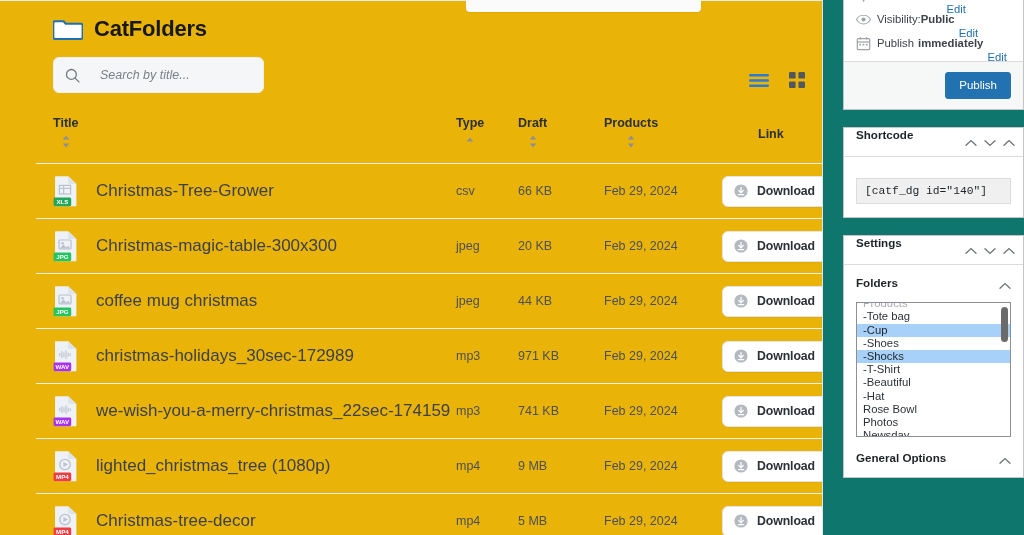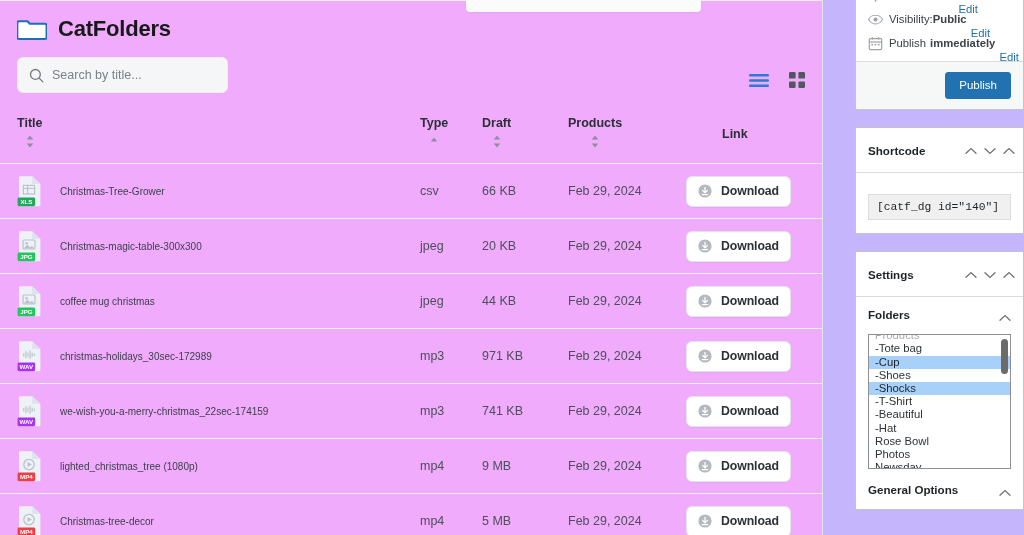--- a/index.html
+++ b/index.html
@@ -10,23 +10,24 @@
     background: #ffffff;
     font-family: "Liberation Sans", sans-serif;
     -webkit-font-smoothing: antialiased;
   }
   #root { position: relative; width: 1024px; height: 535px; display: flex; background:#fff; }
 
   
   .main-panel {
     position: relative;
     width: 823px; height: 535px;
-    background: #f0abfc;
+    background: #eab308;
     border-right: 1px solid #e2e4e7;
     overflow: hidden;
+    padding-left: 36px;
   }
   .ghost-bar {
     position: absolute; top: -14px; left: 466px;
     width: 235px; height: 26px;
     background: #fbfbfc;
     border-radius: 4px;
     box-shadow: 0 1px 2px rgba(0,0,0,.05);
   }
   .top-hairline { position:absolute; top:0; left:0; right:0; height:1px; background:#eceef0; }
 
@@ -44,21 +45,21 @@
     background: #f5f6f8;
     border: 1px solid #eceef1;
     border-radius: 6px;
     display: flex; align-items: center;
   }
   .search-icon { margin-left: 11px; width:15px; height:15px; flex:0 0 auto; }
   .search-input {
     flex: 1; border: 0; outline: 0; background: transparent;
     font-family: "Liberation Sans", sans-serif;
     font-size: 12.5px; color: #52565c;
-    margin-left: 8px; padding-right: 8px;
+    margin-left: 20px; padding-right: 8px; font-style: italic;
   }
   .search-input::placeholder { color: #7b8088; }
 
   .view-toggle {
     position: absolute; top: 72px; right: 17px;
     display: flex; align-items: center; gap: 20px;
   }
   .vt-btn { cursor: pointer; display:flex; align-items:center; justify-content:center; }
 
   
@@ -77,37 +78,37 @@
   .col-link .th-inner { padding-left: 36px; }
 
   .tbl td {
     border-top: 1px solid #eef0f2;
     height: 55px; vertical-align: middle;
     font-size: 12.5px; color: #4b5058;
   }
   .cell-title { padding-left: 17px; }
   .title-flex { display: flex; align-items: center; }
   .file-icon { width: 26px; height: 32px; flex: 0 0 auto; margin-right: 17px; }
-  .file-name { font-size: 10px; color: #3c4149; }
+  .file-name { font-size: 17px; color: #3c4149; }
 
   .dl-btn {
     display: inline-flex; align-items: center; justify-content: center;
     width: 105px; height: 31px;
     border: 1px solid #e3e5e8; border-radius: 6px;
     background: #fff; cursor: pointer;
     box-shadow: 0 1px 1px rgba(16,24,40,.04);
   }
   .dl-icon { width: 14px; height: 14px; margin-right: 9px; flex:0 0 auto; }
   .dl-label { font-size: 12.3px; font-weight: 700; color: #2c3138; letter-spacing:-0.1px; }
 
   
   .sidebar {
     width: 201px; height: 535px;
-    background: #c4b5fd;
-    padding-left: 32px;
+    background: #0f766e;
+    padding-left: 20px;
     overflow: hidden;
     position: relative;
   }
   .sb-box {
     background: #fff;
     border: 1px solid #c3c4c7;
     width: 100%;
   }
   .pub-box { margin-top: -18px; }
   .pub-rows { padding: 0 12px 6px 12px; }
@@ -120,22 +121,22 @@
     padding: 10px 12px; display: flex; justify-content: flex-end;
   }
   .publish-btn {
     background: #2271b1; color: #fff; border: 1px solid #2271b1;
     border-radius: 3px; font-size: 11.5px; font-weight: 400;
     padding: 4px 13px; cursor: pointer; line-height: 1.5;
     font-family: "Liberation Sans", sans-serif;
   }
 
   .sb-head {
-    display: flex; align-items: center;
-    height: 45px; padding: 0 4px 0 12px;
+    display: flex; 
+    height: 29px; padding: 0 4px 0 12px;
     border-bottom: 1px solid #dcdcde;
   }
   .sb-head-title { font-size: 11.6px; font-weight: 700; color: #1d2327; flex: 1; }
   .sb-head-ctrls { display: flex; align-items: center; gap: 7px; padding-right: 4px; }
   .chev { cursor: pointer; opacity:.75; }
 
   .sc-box { margin-top: 17px; }
   .sc-body { padding: 11px 12px 13px 12px; }
   .sc-desc { font-size: 11.2px; line-height: 1.42; color: #2c3338; }
   .sc-code {

